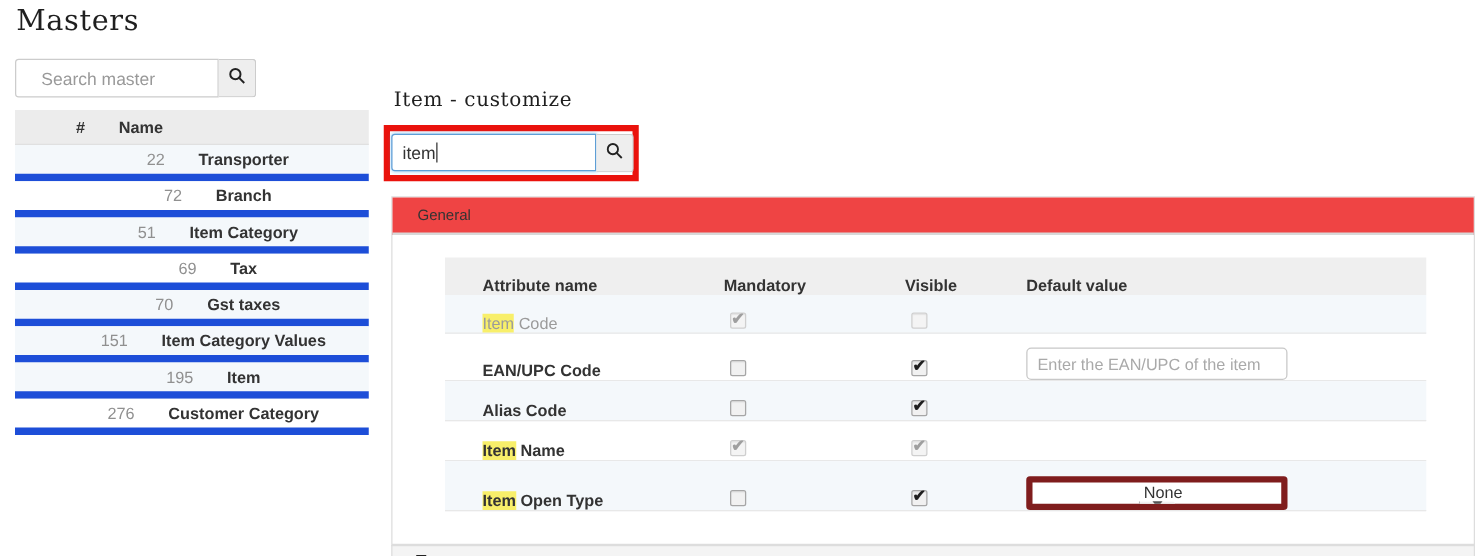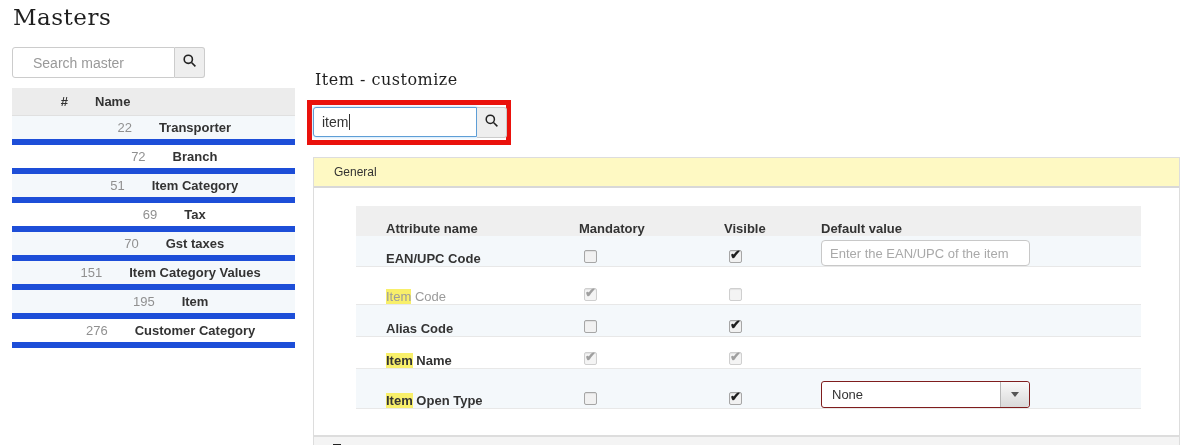--- a/index.html
+++ b/index.html
@@ -36,21 +36,21 @@
              border:5px solid #ea120c; }
   .detail-search { position:absolute; left:1px; top:2px; display:flex; }
   .fake-input { width:164px; height:30px; border:1px solid #5e9ed6; border-radius:3px 0 0 3px;
                 box-shadow:0 0 3px rgba(82,168,236,.5); display:flex; align-items:center;
                 padding:0 8px; font-size:14px; color:#333; background:#fff; }
   .caret { display:inline-block; width:1px; height:16px; background:#333; margin-left:1px; }
 
   
   .panel { position:absolute; left:313px; top:157px; width:867px; height:279px;
            border:1px solid #ddd; background:#fff; }
-  .panel-head { height:30px; background:#fef9c3; border-bottom:2px solid #d8d8d8;
+  .panel-head { height:30px; background:#ef4444; border-bottom:2px solid #d8d8d8;
                 line-height:28px; padding-left:20px; font-size:12px; color:#333; }
 
   .attr-table { margin:18px 0 0 42px; width:785px; font-size:13px; }
   .at-row { display:flex; align-items:flex-end; border-bottom:1px solid #e8e8e8; }
   .at-head { height:30px; background:#efefef; font-weight:bold; color:#333; border-bottom:none; }
   .c-name { width:210px; padding-left:30px; }
   .c-mand { width:145px; padding-left:13px; }
   .c-vis  { width:98px;  padding-left:13px; }
   .c-def  { width:332px; padding-left:12px; }
   .arow .c-mand, .arow .c-vis { padding-left:18px; }
@@ -70,22 +70,22 @@
   .cb.disabled { border-color:#cfcfcf; background:#f4f4f4; }
   .cb.checked::after { content:"\2714"; position:absolute; left:0px; top:-4px;
                        font-size:13px; font-weight:bold; color:#1f1f1f; }
   .cb.disabled.checked::after { color:#9f9f9f; }
 
   
   .def-input { width:209px; height:26px; border:1px solid #c8c8c8; border-radius:4px;
                padding:0 8px; font-size:13px; color:#333; outline:none;
                font-family:"Liberation Sans", sans-serif; }
   .def-input::placeholder { color:#a9a9a9; }
-  .sel { width:209px; height:27px; border:1px solid #7f1d1d; border-radius:3px; background:#fff;
-         display:flex; align-items:center; cursor:pointer; overflow:hidden; }
+  .sel { width:209px; height:27px; border:5px solid #7f1d1d; border-radius:3px; background:#fff;
+         display:flex; align-items:center; cursor:pointer; overflow:hidden;flex-direction:column; }
   .sel-text { flex:1; padding-left:10px; color:#333; }
   .sel-btn { width:29px; height:100%; border-left:1px solid #b6b6b6; border-radius:0 3px 3px 0;
              background:linear-gradient(#f9f9f9,#d9d9d9); display:flex; align-items:center; justify-content:center; }
   .tri { width:0; height:0; border-left:4px solid transparent; border-right:4px solid transparent;
          border-top:5px solid #555; }
 
   
   .next-bar { position:absolute; left:313px; top:436px; width:867px; height:9px;
               background:#f4f4f4; border:1px solid #ddd; border-bottom:none; overflow:hidden; }
   .next-bar::after { content:""; position:absolute; left:19px; top:7px; width:8px; height:4px; background:#222; }
@@ -173,31 +173,31 @@
     <div class="panel-head">General</div>
     <div class="panel-body">
       <div class="attr-table">
         <div class="at-row at-head">
           <span class="c-name">Attribute name</span>
           <span class="c-mand">Mandatory</span>
           <span class="c-vis">Visible</span>
           <span class="c-def">Default value</span>
         </div>
         <div id="attr-rows">
-            <div class="at-row arow">
-              <span class="c-name attr-name"><span>EAN/UPC Code</span></span>
-              <span class="c-mand"><span class="cb"></span></span>
-              <span class="c-vis"><span class="cb checked"></span></span>
-              <span class="c-def"><input class="def-input" placeholder="Enter the EAN/UPC of the item" style=""></span>
-            </div>
             <div class="at-row arow muted">
               <span class="c-name attr-name"><span class="hl">Item</span><span> Code</span></span>
               <span class="c-mand"><span class="cb checked disabled"></span></span>
               <span class="c-vis"><span class="cb disabled"></span></span>
               <span class="c-def"></span>
+            </div>
+            <div class="at-row arow">
+              <span class="c-name attr-name"><span>EAN/UPC Code</span></span>
+              <span class="c-mand"><span class="cb"></span></span>
+              <span class="c-vis"><span class="cb checked"></span></span>
+              <span class="c-def"><input class="def-input" placeholder="Enter the EAN/UPC of the item" style=""></span>
             </div>
             <div class="at-row arow">
               <span class="c-name attr-name"><span>Alias Code</span></span>
               <span class="c-mand"><span class="cb"></span></span>
               <span class="c-vis"><span class="cb checked"></span></span>
               <span class="c-def"></span>
             </div>
             <div class="at-row arow">
               <span class="c-name attr-name"><span class="hl">Item</span><span> Name</span></span>
               <span class="c-mand"><span class="cb checked disabled"></span></span>

